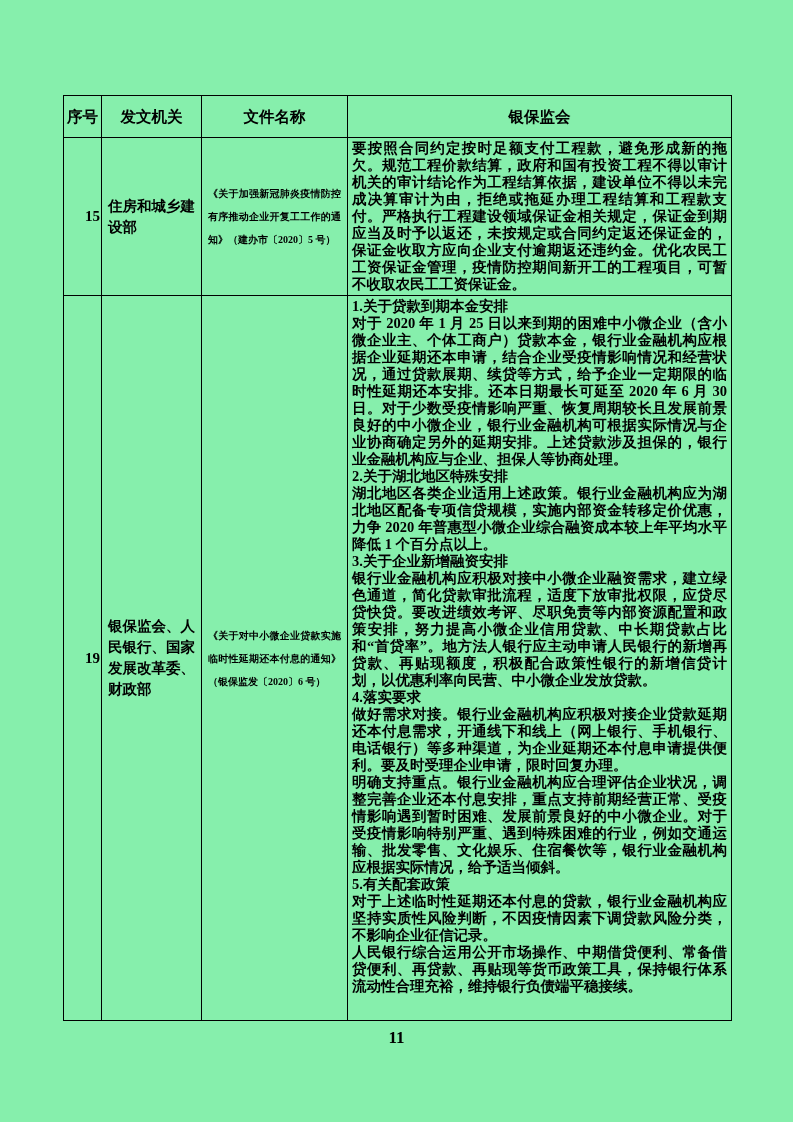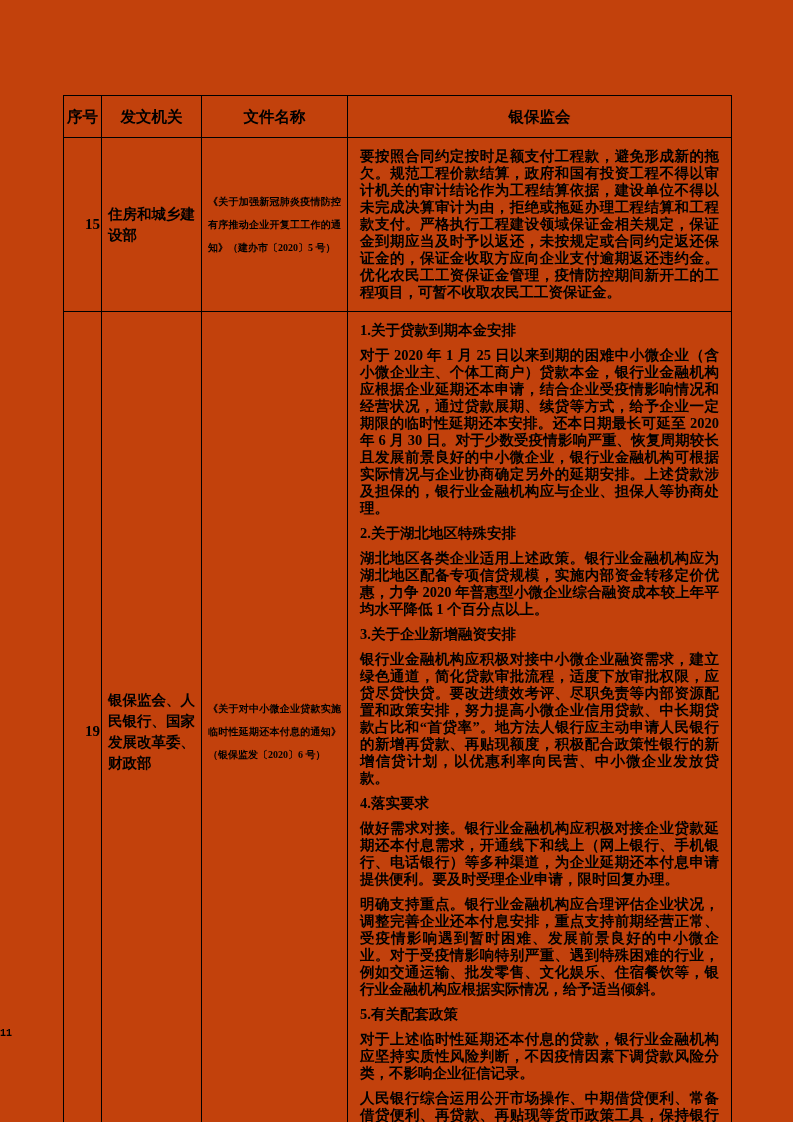--- a/index.html
+++ b/index.html
@@ -1,20 +1,20 @@
 <!DOCTYPE html>
 <html><head>
 <meta charset="utf-8">
 <style>
   html, body { margin: 0; padding: 0; background: #ffffff; }
   .page {
     position: relative;
     width: 793px;
     height: 1122px;
-    background: #c2410c;
+    background: #86efac;
     color: #000000;
     font-family: "Liberation Serif", serif;
     font-weight: 700;
     overflow: hidden;
   }
   table.doc-table {
     position: absolute;
     left: 63px;
     top: 95px;
     width: 668px;
@@ -60,29 +60,30 @@
   }
   td.cell-main {
     padding: 2px 4px;
     font-size: 14.5px;
     line-height: 17px;
     text-align: justify;
     text-justify: inter-ideograph;
     vertical-align: top;
     word-break: break-all;
   }
-  td.cell-main p { margin: 8px; }
+  td.cell-main p { margin: 0; }
   .page-number {
     position: absolute;
     top: 1028px;
     left: 0;
     width: 100%;
-    font-size: 10px;
+    text-align: center;
+    font-size: 17px;
     font-weight: 700;
-    font-family: Liberation Mono, monospace;
+    font-family: Liberation Serif, serif;
   }
 </style>
 </head>
 <body>
 
 <div class="page">
 
   <table class="doc-table">
     <colgroup>
       <col class="c-no">

